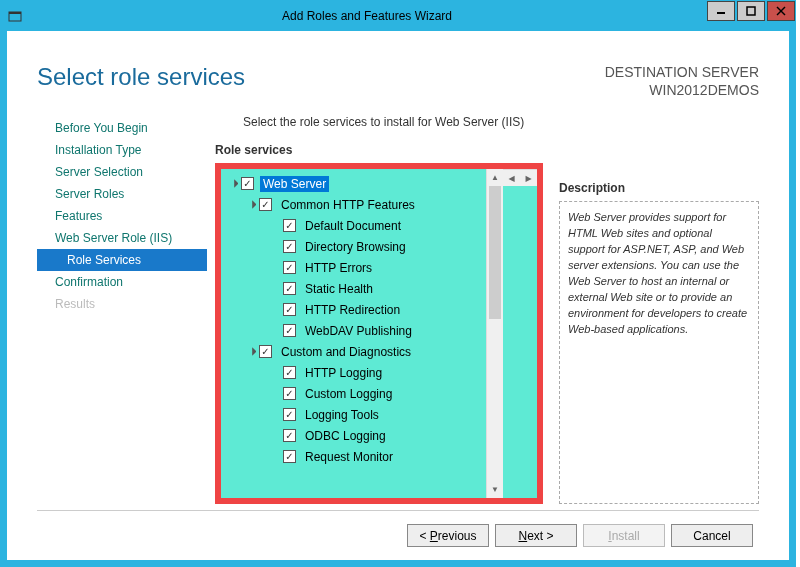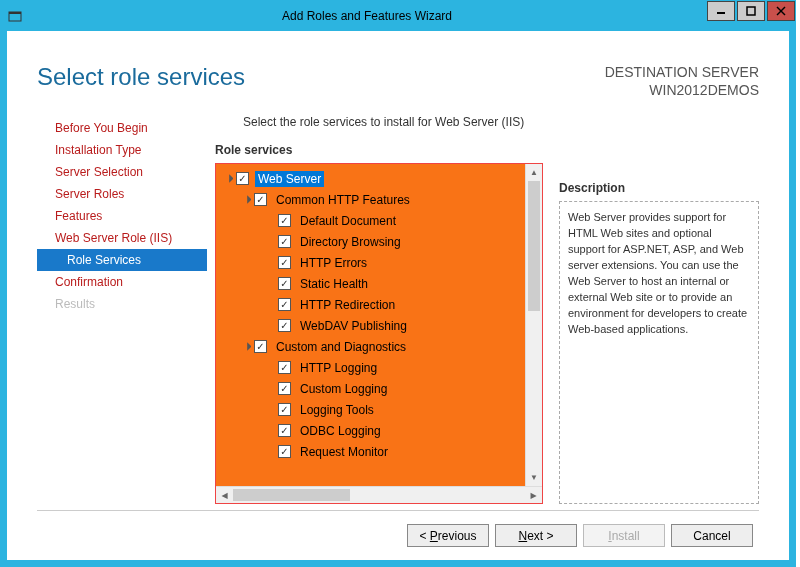--- a/index.html
+++ b/index.html
@@ -11,49 +11,49 @@
 .title-btns { display: flex; height: 100%; }
 .title-btn { width: 28px; height: 20px; margin-top: 0; border: 1px solid #444; background: #ccc; display: flex; align-items: center; justify-content: center; margin-left: 2px; }
 .title-btn.close { background: #c8504b; }
 .title-btn svg { pointer-events:none; }
 .content { flex:1; background: #fff; padding: 0 30px 0 30px; display:flex; flex-direction:column; border: 6px solid #2cb4e0; border-top:none; }
 .header-row { display:flex; align-items:flex-start; padding-top:32px; padding-bottom:4px; }
 .page-title { color:#1a6b9c; font-size: 24px; font-weight: 300; flex:1; }
 .dest { text-align:right; font-size:14px; color:#555; line-height:1.3; }
 .body-row { flex:1; display:flex; overflow:hidden; margin-top:8px;}
 .sidebar { width: 170px; padding-top: 6px; }
-.sidebar-item { font-size: 12px; color:#b91c1c; padding:4px 8px 4px 18px; cursor:default; }
+.sidebar-item { font-size: 12px; color:#0f766e; padding:4px 8px 4px 18px; cursor:default; }
 .sidebar-item.selected { background:#1979ca; color:#fff; padding-left:30px; }
 .sidebar-item.disabled { color:#bbb; }
 .main { flex:1; display:flex; flex-direction:column; padding-left:8px; }
 .instruction { font-size:12px; color:#333; padding:4px 0 14px 0;margin-left:28px; }
 .panel-row { flex:1; display:flex; gap:16px; overflow:hidden;}
 .roles-col { flex:1; display:flex; flex-direction:column; min-width:0;}
 .desc-col { width:200px; display:flex; flex-direction:column;margin-top:38px;}
 .panel-label { font-size:12px; font-weight:bold; color:#333; padding-bottom:6px; }
-.tree-wrap { flex:1; border:1px solid #ef4444; background:#f97316; display:flex; flex-direction:column; min-height:0;}
+.tree-wrap { flex:1; border:6px solid #ef4444; background:#5eead4; display:flex; flex-direction:row; min-height:0;}
 .tree-scroll { flex:1; overflow:hidden; position:relative; display:flex;}
 .tree { flex:1; padding:4px 0; font-size:12px; overflow:hidden;}
 .tree-vscroll { width:17px; background:#f0f0f0; border-left:1px solid #ddd; display:flex; flex-direction:column; }
 .vs-btn { height:17px; display:flex; align-items:center; justify-content:center; color:#666; font-size:8px;}
 .vs-track { flex:1; position:relative; }
 .vs-thumb { position:absolute; top:0; left:2px; right:2px; height:45%; background:#cdcdcd; }
 .tree-hscroll { height:17px; background:#f0f0f0; border-top:1px solid #ddd; display:flex; }
 .hs-btn { width:17px; display:flex; align-items:center; justify-content:center; color:#666; font-size:8px;}
 .hs-track { flex:1; position:relative; }
 .hs-thumb { position:absolute; left:0; top:2px; bottom:2px; width:40%; background:#cdcdcd; }
 .node { display:flex; align-items:center; height:21px; padding-left:6px; white-space:nowrap;}
 .exp { width:12px; height:12px; display:flex; align-items:center; justify-content:center; font-size:9px; color:#555; margin-right:2px;}
 .chk { width:13px; height:13px; border:1px solid #555; margin-right:6px; display:flex; align-items:center; justify-content:center; background:#fff;}
 .chk.checked::after { content:"✓"; font-size:10px; line-height:1; color:#333;}
 .node .label { padding:1px 3px; }
 .node.selected .label { background:#0078d7; color:#fff; }
 .indent1 { padding-left: 24px; }
 .indent2 { padding-left: 48px; }
-.desc-box { flex:1; border:1px dashed #aaa; padding:8px; font-size:11px; color:#333; line-height:1.45; }
+.desc-box { flex:1; border:1px dashed #aaa; padding:8px; font-size:11px; color:#333; line-height:1.45;font-style:italic; }
 .footer { height:50px; border-top:1px solid #ccc; display:flex; align-items:center; justify-content:flex-end; gap:6px; padding:0 6px; margin-top:6px;}
 .btn { width:82px; height:23px; font-size:12px; border:1px solid #888; background:#eee; display:flex; align-items:center; justify-content:center; }
 .btn.disabled { color:#aaa; border-color:#bbb; background:#f3f3f3;}
 .btn .ul { text-decoration: underline; }
 </style>
 </head>
 <body>
 
 <div class="window">
   <div class="titlebar">

